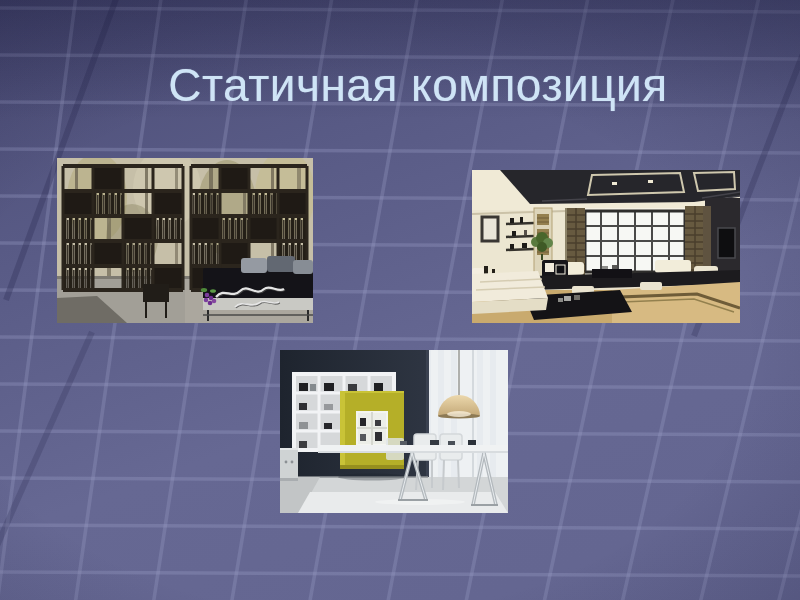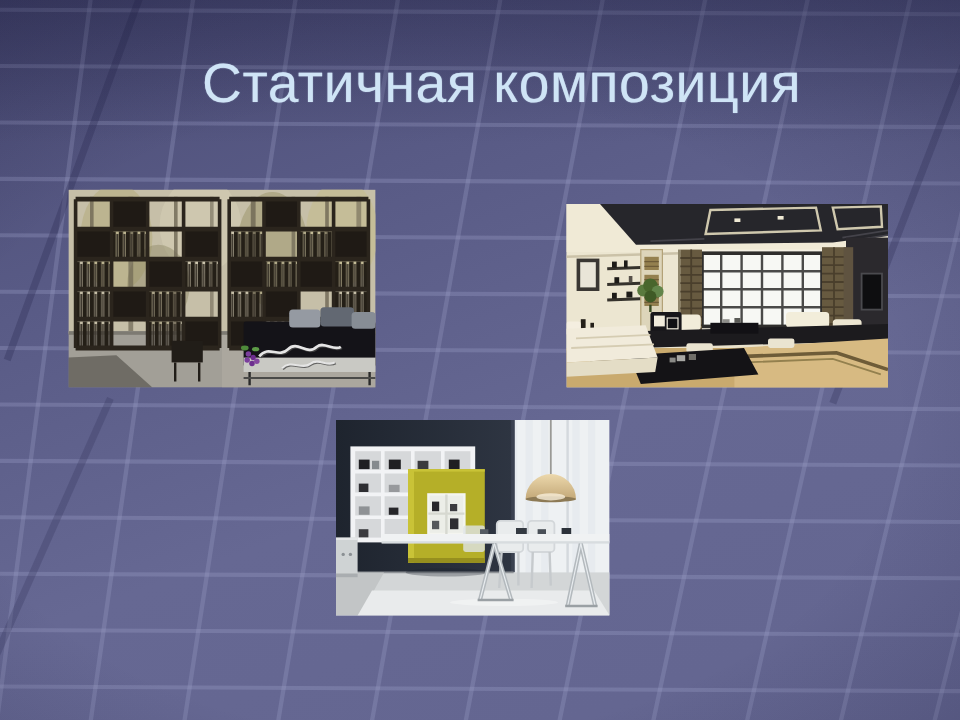--- a/index.html
+++ b/index.html
@@ -9,21 +9,21 @@
     background:linear-gradient(160deg,#4b4c75 0%, #585a85 28%, #666893 60%, #636590 100%);
   }
   .grid-svg{position:absolute;inset:0;display:block;}
   .vignette{
     position:absolute;inset:0;pointer-events:none;
     background:
       radial-gradient(ellipse 95% 85% at 44% 58%, rgba(0,0,0,0) 52%, rgba(14,14,44,.30) 100%),
       linear-gradient(rgba(18,18,50,.25), rgba(18,18,50,0) 20%);
   }
   .title{
-    position:absolute;left:0;right:0;top:42px;margin:0;
+    position:absolute;left:0;right:0;top:42px;margin:16px;
     text-align:center;font-size:46px;font-weight:400;letter-spacing:0.5px;
     color:#cfe4f6;text-shadow:0 0 1px rgba(210,230,250,.6);padding-left:36px;
   }
   .photo{position:absolute;}
   .photo svg{display:block;}
 </style>
 </head>
 <body>
 
 <div class="slide">

